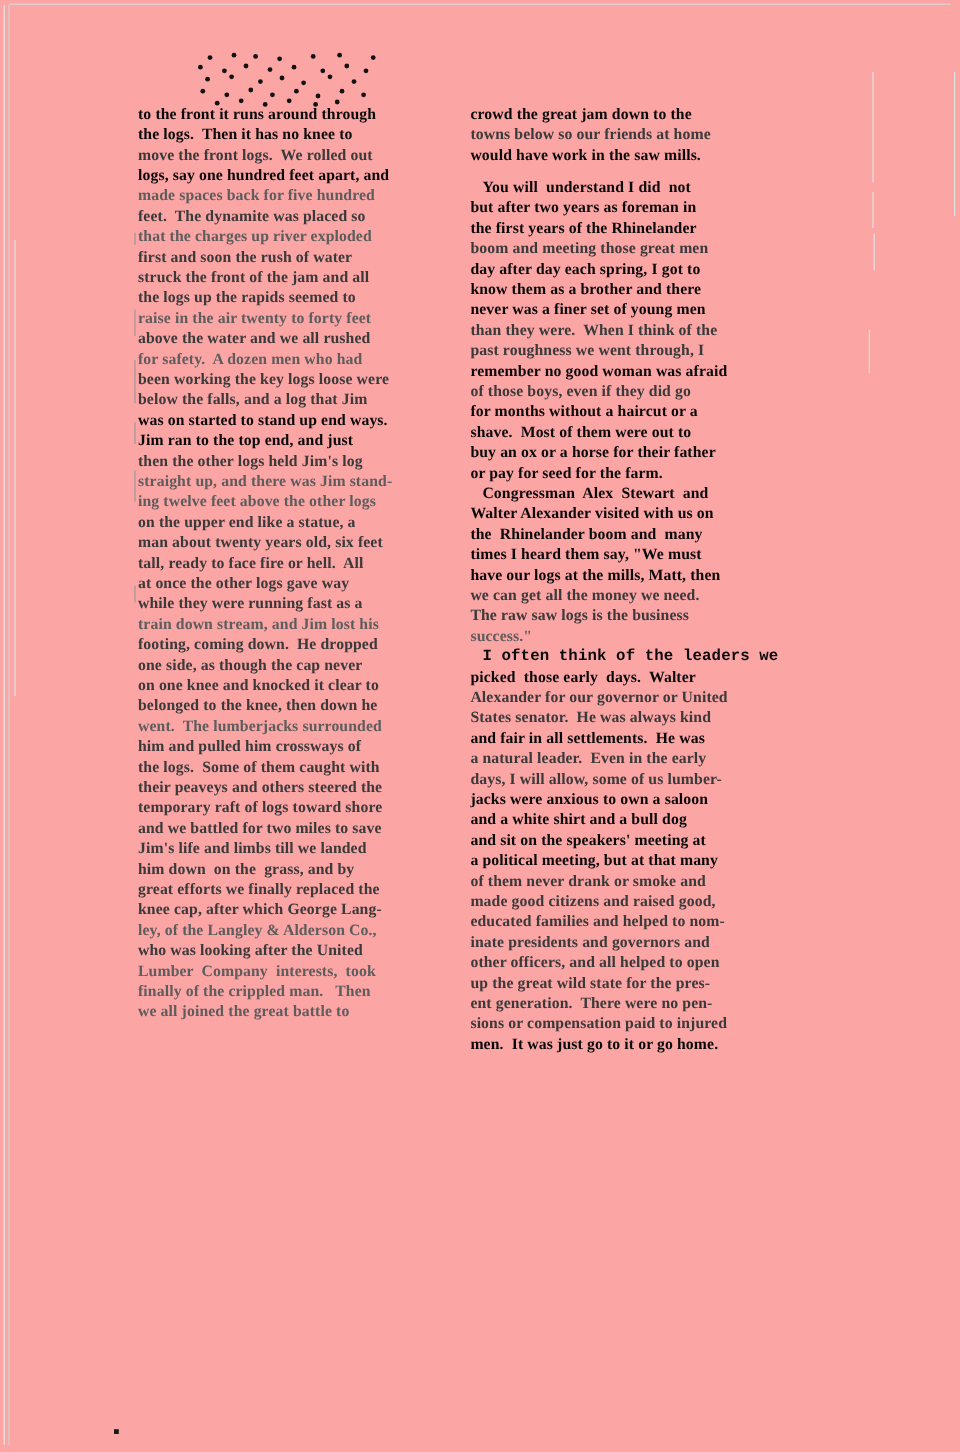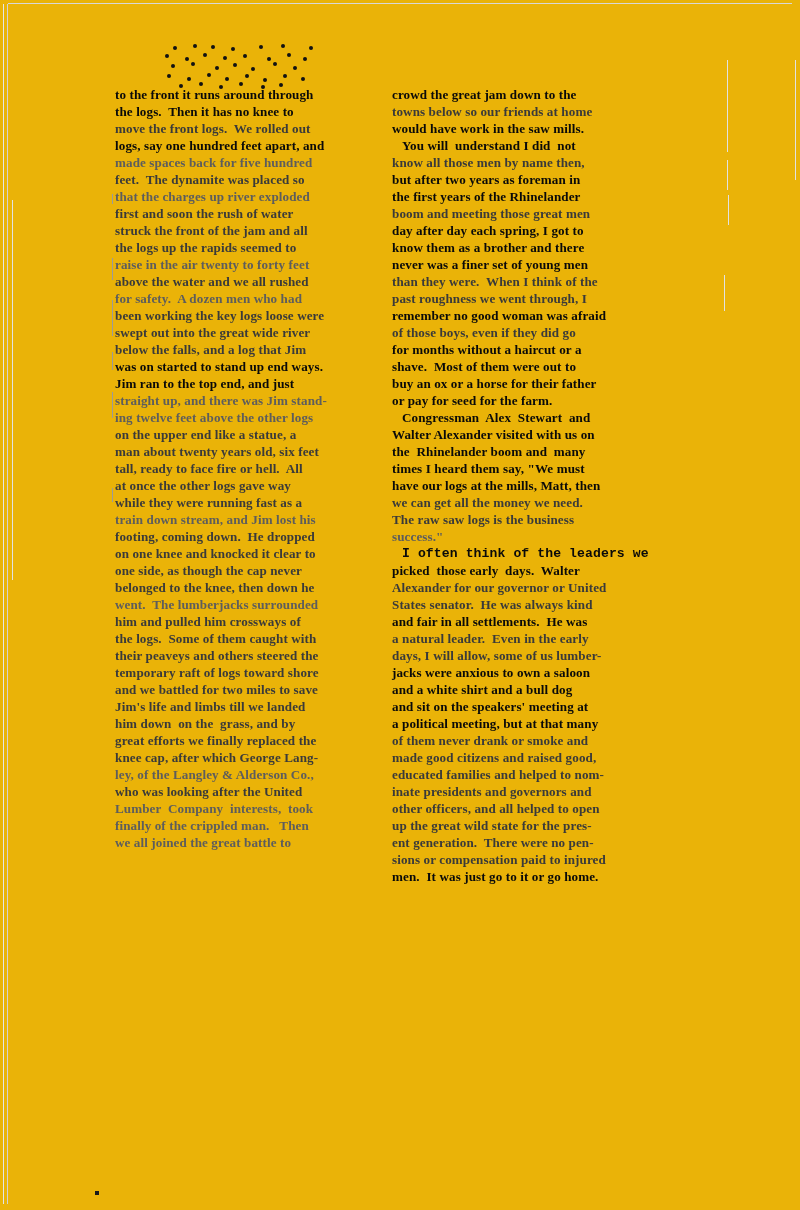--- a/index.html
+++ b/index.html
@@ -8,21 +8,21 @@
     padding: 0;
     background: #ffffff;
   }
   body {
     font-family: "Liberation Serif", serif;
   }
   #page {
     position: relative;
     width: 800px;
     height: 1210px;
-    background: #eab308;
+    background: #fca5a5;
     overflow: hidden;
   }
 
   
   .scan-edge-top {
     position: absolute;
     top: 3px; left: 8px;
     width: 784px; height: 1px;
     background: #d8d8d8;
   }
@@ -185,35 +185,35 @@
         <span class="line faint">made spaces back for five hundred</span>
         <span class="line mid">feet.  The dynamite was placed so</span>
         <span class="line faint">that the charges up river exploded</span>
         <span class="line mid">first and soon the rush of water</span>
         <span class="line mid">struck the front of the jam and all</span>
         <span class="line mid">the logs up the rapids seemed to</span>
         <span class="line faint">raise in the air twenty to forty feet</span>
         <span class="line mid">above the water and we all rushed</span>
         <span class="line faint">for safety.  A dozen men who had</span>
         <span class="line mid">been working the key logs loose were</span>
-        <span class="line mid">swept out into the great wide river</span>
         <span class="line mid">below the falls, and a log that Jim</span>
         <span class="line dark">was on started to stand up end ways.</span>
         <span class="line dark">Jim ran to the top end, and just</span>
+        <span class="line mid">then the other logs held Jim's log</span>
         <span class="line faint">straight up, and there was Jim stand-</span>
         <span class="line faint">ing twelve feet above the other logs</span>
         <span class="line mid">on the upper end like a statue, a</span>
         <span class="line mid">man about twenty years old, six feet</span>
         <span class="line mid">tall, ready to face fire or hell.  All</span>
         <span class="line mid">at once the other logs gave way</span>
         <span class="line mid">while they were running fast as a</span>
         <span class="line faint">train down stream, and Jim lost his</span>
         <span class="line mid">footing, coming down.  He dropped</span>
+        <span class="line mid">one side, as though the cap never</span>
         <span class="line mid">on one knee and knocked it clear to</span>
-        <span class="line mid">one side, as though the cap never</span>
         <span class="line mid">belonged to the knee, then down he</span>
         <span class="line faint">went.  The lumberjacks surrounded</span>
         <span class="line mid">him and pulled him crossways of</span>
         <span class="line mid">the logs.  Some of them caught with</span>
         <span class="line mid">their peaveys and others steered the</span>
         <span class="line mid">temporary raft of logs toward shore</span>
         <span class="line mid">and we battled for two miles to save</span>
         <span class="line mid">Jim's life and limbs till we landed</span>
         <span class="line mid">him down  on the  grass, and by</span>
         <span class="line mid">great efforts we finally replaced the</span>
@@ -221,22 +221,21 @@
         <span class="line faint">ley, of the Langley &amp; Alderson Co.,</span>
         <span class="line mid">who was looking after the United</span>
         <span class="line faint">Lumber  Company  interests,  took</span>
         <span class="line faint">finally of the crippled man.   Then</span>
         <span class="line faint">we all joined the great battle to</span>
       </div>
     <div class="col right" id="col-right">
         <span class="line dark">crowd the great jam down to the</span>
         <span class="line mid">towns below so our friends at home</span>
         <span class="line dark">would have work in the saw mills.</span>
-        <span class="line dark" style="padding-left: 10px;">You will  understand I did  not</span>
-        <span class="line mid">know all those men by name then,</span>
+        <span class="line dark" style="padding-left: 10px; margin-top: 10px;">You will  understand I did  not</span>
         <span class="line dark">but after two years as foreman in</span>
         <span class="line dark">the first years of the Rhinelander</span>
         <span class="line mid">boom and meeting those great men</span>
         <span class="line dark">day after day each spring, I got to</span>
         <span class="line dark">know them as a brother and there</span>
         <span class="line dark">never was a finer set of young men</span>
         <span class="line mid">than they were.  When I think of the</span>
         <span class="line mid">past roughness we went through, I</span>
         <span class="line dark">remember no good woman was afraid</span>
         <span class="line mid">of those boys, even if they did go</span>

